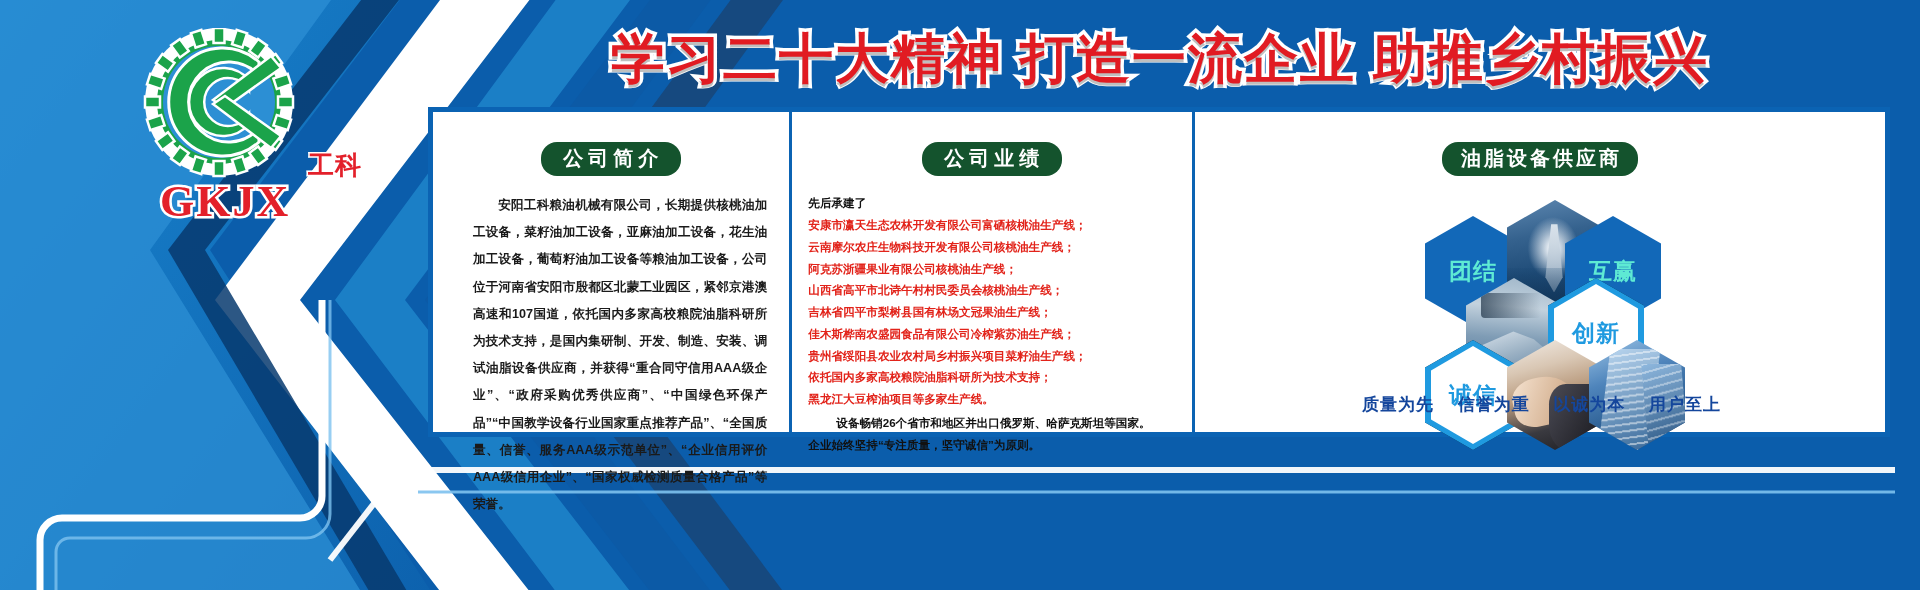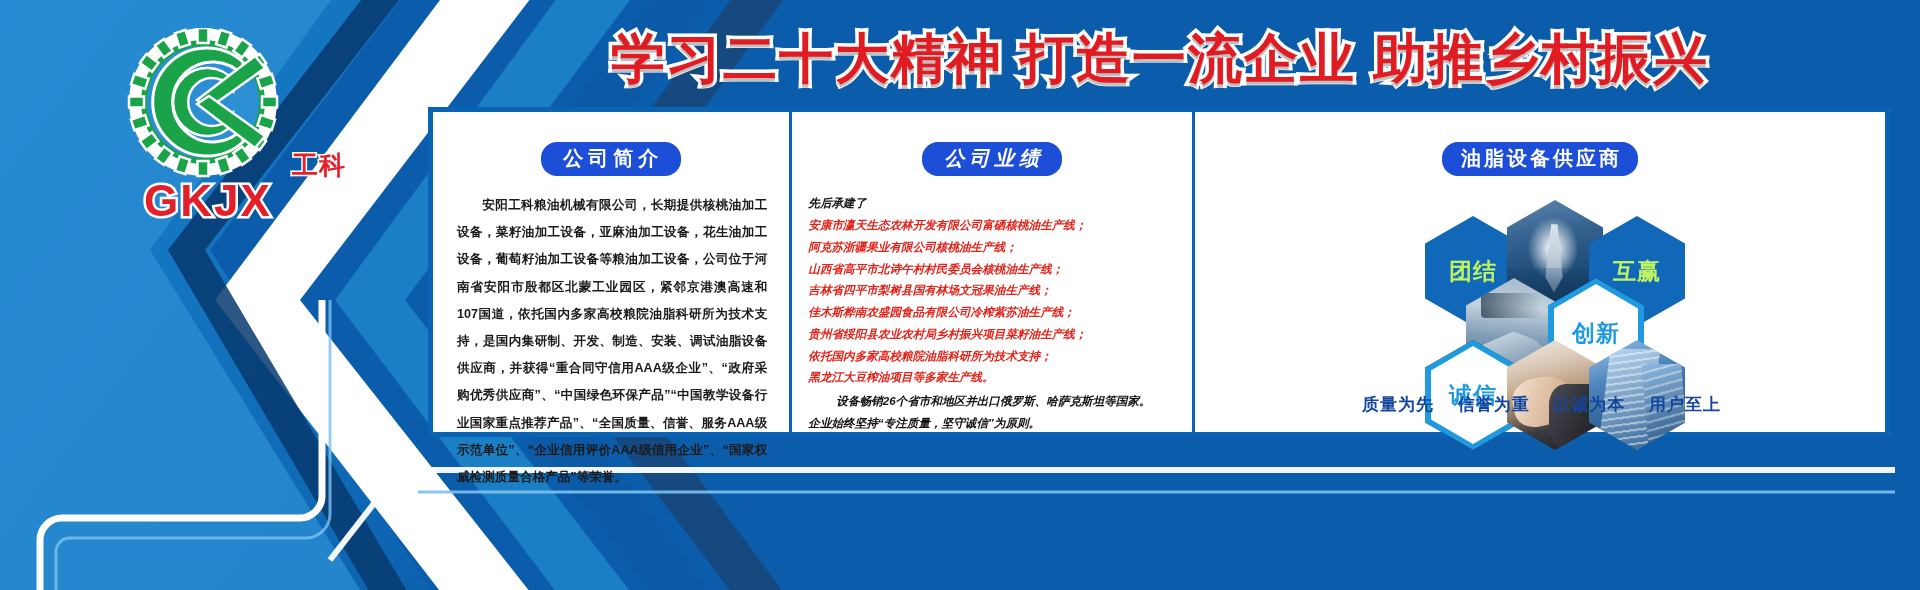--- a/index.html
+++ b/index.html
@@ -15,23 +15,24 @@
     position: absolute; inset: 0;
     width: 1920px; height: 590px;
     background: #0b5dab;
     overflow: hidden;
   }
   .bg-svg { position: absolute; inset: 0; width: 1920px; height: 590px; }
 
   
   #logo-block {
     position: absolute;
-    left: 96px; top: 28px;
+    left: 112px; top: 28px;
     width: 260px; height: 190px;
     z-index: 6;
+    font-family: Liberation Serif, serif;
   }
   #logo-mark { position: absolute; left: 20px; top: 0; width: 175px; height: 160px; }
   #logo-cn {
     position: absolute; left: 196px; top: 120px;
     font-size: 26px; font-weight: 700; color: #e3202a;
     letter-spacing: 1px;
     -webkit-text-stroke: 3px #ffffff;
     paint-order: stroke fill;
     white-space: nowrap;
   }
@@ -68,40 +69,40 @@
     left: 428px; top: 107px;
     width: 1462px; height: 330px;
     background: #ffffff;
     border: 5px solid #0b63b3;
     display: flex;
     z-index: 5;
   }
   .panel { position: relative; height: 100%; padding: 12px 0 0 0; }
   .panel + .panel { border-left: 3px solid #0b63b3; }
   .panel-a { width: 378px; }
-  .panel-b { width: 427px; font-style: italic; }
+  .panel-b { width: 427px; }
   .panel-c { width: 693px; }
 
   .pill {
     margin: 18px auto 0 auto;
-    background: #1d4ed8;
+    background: #14532d;
     color: #ffffff;
     border-radius: 16px;
     font-size: 20px; font-weight: 700;
     letter-spacing: 5px;
     text-align: center;
     padding: 5px 18px 6px 22px;
     width: fit-content;
     line-height: 1.15;
   }
   .pill.wide { letter-spacing: 3px; font-size: 20px; padding: 5px 16px 6px 19px; text-align: center; }
 
   
   #intro-body {
-    margin: 16px 22px 0 24px;
+    margin: 16px 22px 0 40px;
     font-size: 12.6px;
     line-height: 2.16;
     color: #1a1a1a;
     text-align: justify;
     text-indent: 2em;
     font-weight: 600;
   }
 
   
   #perf-body { margin: 16px 14px 0 16px; }
@@ -121,21 +122,21 @@
     margin-top: 14px;
   }
   .hex {
     position: absolute;
     width: 96px; height: 110px;
     clip-path: polygon(50% 0%, 100% 25%, 100% 75%, 50% 100%, 0% 75%, 0% 25%);
     display: flex; align-items: center; justify-content: center;
     overflow: hidden;
   }
   .hex-word {
-    color: #bef264; font-size: 23px; font-weight: 800; letter-spacing: 1px;
+    color: #5eead4; font-size: 23px; font-weight: 800; letter-spacing: 1px;
     position: relative; z-index: 2;
   }
   .hex-solid { background: #1268b8; }
   .hex-outline { background: #0c4a6e; }
   .hex-outline .ring {
     position: absolute; inset: 0;
     clip-path: polygon(50% 0%, 100% 25%, 100% 75%, 50% 100%, 0% 75%, 0% 25%);
     background: #1f9ae0;
   }
   .hex-outline .ring::after {
@@ -320,20 +321,21 @@
       <div class="pill">公司简介</div>
       <p id="intro-body">安阳工科粮油机械有限公司，长期提供核桃油加工设备，菜籽油加工设备，亚麻油加工设备，花生油加工设备，葡萄籽油加工设备等粮油加工设备，公司位于河南省安阳市殷都区北蒙工业园区，紧邻京港澳高速和107国道，依托国内多家高校粮院油脂科研所为技术支持，是国内集研制、开发、制造、安装、调试油脂设备供应商，并获得“重合同守信用AAA级企业”、“政府采购优秀供应商”、“中国绿色环保产品”“中国教学设备行业国家重点推荐产品”、“全国质量、信誉、服务AAA级示范单位”、“企业信用评价AAA级信用企业”、“国家权威检测质量合格产品”等荣誉。</p>
     </section>
 
     <section class="panel panel-b">
       <div class="pill">公司业绩</div>
       <div id="perf-body">
         <div id="perf-lead">先后承建了</div>
         <ul id="perf-list">
           <li>安康市瀛天生态农林开发有限公司富硒核桃油生产线；</li>
+          <li>云南摩尔农庄生物科技开发有限公司核桃油生产线；</li>
           <li>阿克苏浙疆果业有限公司核桃油生产线；</li>
           <li>山西省高平市北诗午村村民委员会核桃油生产线；</li>
           <li>吉林省四平市梨树县国有林场文冠果油生产线；</li>
           <li>佳木斯桦南农盛园食品有限公司冷榨紫苏油生产线；</li>
           <li>贵州省绥阳县农业农村局乡村振兴项目菜籽油生产线；</li>
           <li>依托国内多家高校粮院油脂科研所为技术支持；</li>
           <li>黑龙江大豆榨油项目等多家生产线。</li>
         </ul>
         <div class="perf-tail first">设备畅销26个省市和地区并出口俄罗斯、哈萨克斯坦等国家。</div>
         <div class="perf-tail">企业始终坚持“专注质量，坚守诚信”为原则。</div>
@@ -344,21 +346,21 @@
       <div class="pill wide">油脂设备供应商</div>
 
       <div id="hex-area">
 
         <div class="hex hex-solid" style="left:230px; top:26px;">
           <span class="hex-word">团结</span>
         </div>
         <div class="hex ph-carrier" style="left:312px; top:10px;">
           <span class="hex-word"></span>
         </div>
-        <div class="hex hex-solid" style="left:394px; top:26px;">
+        <div class="hex hex-solid" style="left:370px; top:26px;">
           <span class="hex-word">互赢</span>
         </div>
 
         <div class="hex ph-jet" style="left:271px; top:88px;">
           <span class="hex-word"></span>
         </div>
         <div class="hex hex-outline" style="left:353px; top:88px;">
           <span class="ring"></span>
           <span class="hex-word">创新</span>
         </div>

